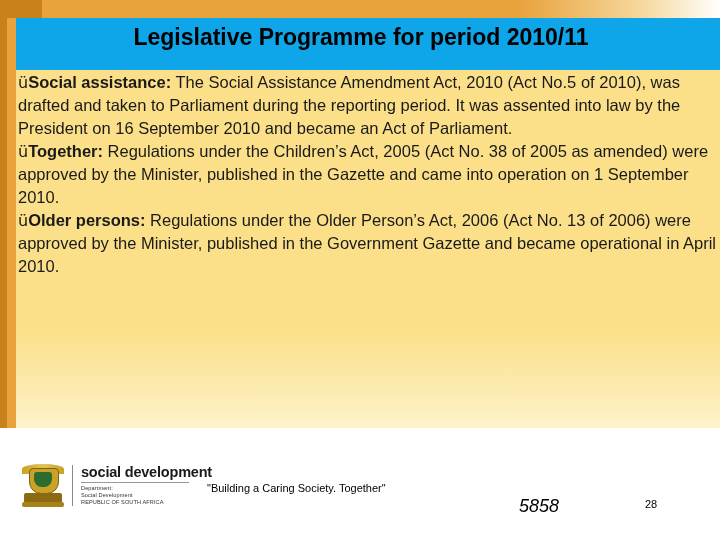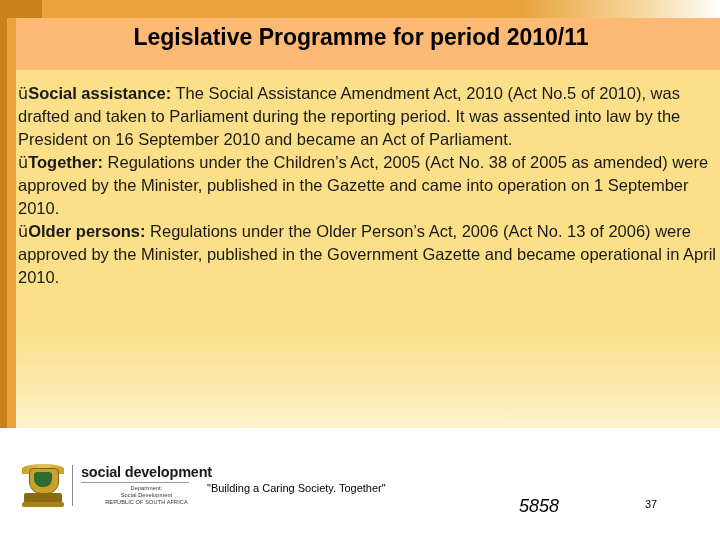--- a/index.html
+++ b/index.html
@@ -10,21 +10,21 @@
     width: 720px;
     height: 540px;
     font-family: "Liberation Sans", sans-serif;
     background: #ffffff;
     overflow: hidden;
   }
   .slide {
     position: relative;
     width: 720px;
     height: 540px;
-    background: #fdba74;
+    background: #0ea5e9;
     overflow: hidden;
   }
 
   
   .top-band {
     position: absolute;
     left: 0; top: 0;
     width: 720px; height: 18px;
     background: #E8A33D;
   }
@@ -74,21 +74,21 @@
     left: 16px;
     top: 70px;
     width: 704px;
     height: 358px;
     background: #FBE38A;
     background: linear-gradient(to bottom, #FBE089 0%, #FBE089 72%, #FCEAAC 88%, #FDF3CC 100%);
   }
   .content-inner {
     position: absolute;
     left: 2px;
-    top: 12px;
+    top: 1px;
     width: 700px;
     font-size: 16.5px;
     line-height: 23px;
     color: #1a1a1a;
   }
   .para {
     margin: 0 0 0 0;
     text-indent: 0;
   }
   .check {
@@ -153,21 +153,20 @@
   .coat .ribbon {
     position: absolute;
     left: 2px; top: 40px;
     width: 42px; height: 5px;
     background: #A88218;
     border-radius: 2px;
   }
   .logo-text {
     border-left: 1px solid #8a8a8a;
     padding-left: 8px;
-    text-align: center;
   }
   .logo-title {
     font-size: 14.5px;
     font-weight: bold;
     color: #1a1a1a;
     letter-spacing: -0.2px;
     line-height: 15px;
   }
   .logo-rule {
     width: 108px;
@@ -253,15 +252,15 @@
       <div class="logo-title">social development</div>
       <div class="logo-rule"></div>
       <div class="logo-sub">Department:</div>
       <div class="logo-sub">Social Development</div>
       <div class="logo-sub caps">REPUBLIC OF SOUTH AFRICA</div>
     </div>
   </div>
 
   <div class="tagline">"Building a Caring Society. Together"</div>
   <div class="pagenum-big">5858</div>
-  <div class="pagenum-small">37</div>
+  <div class="pagenum-small">28</div>
 
 </div>
 
 </body></html>

